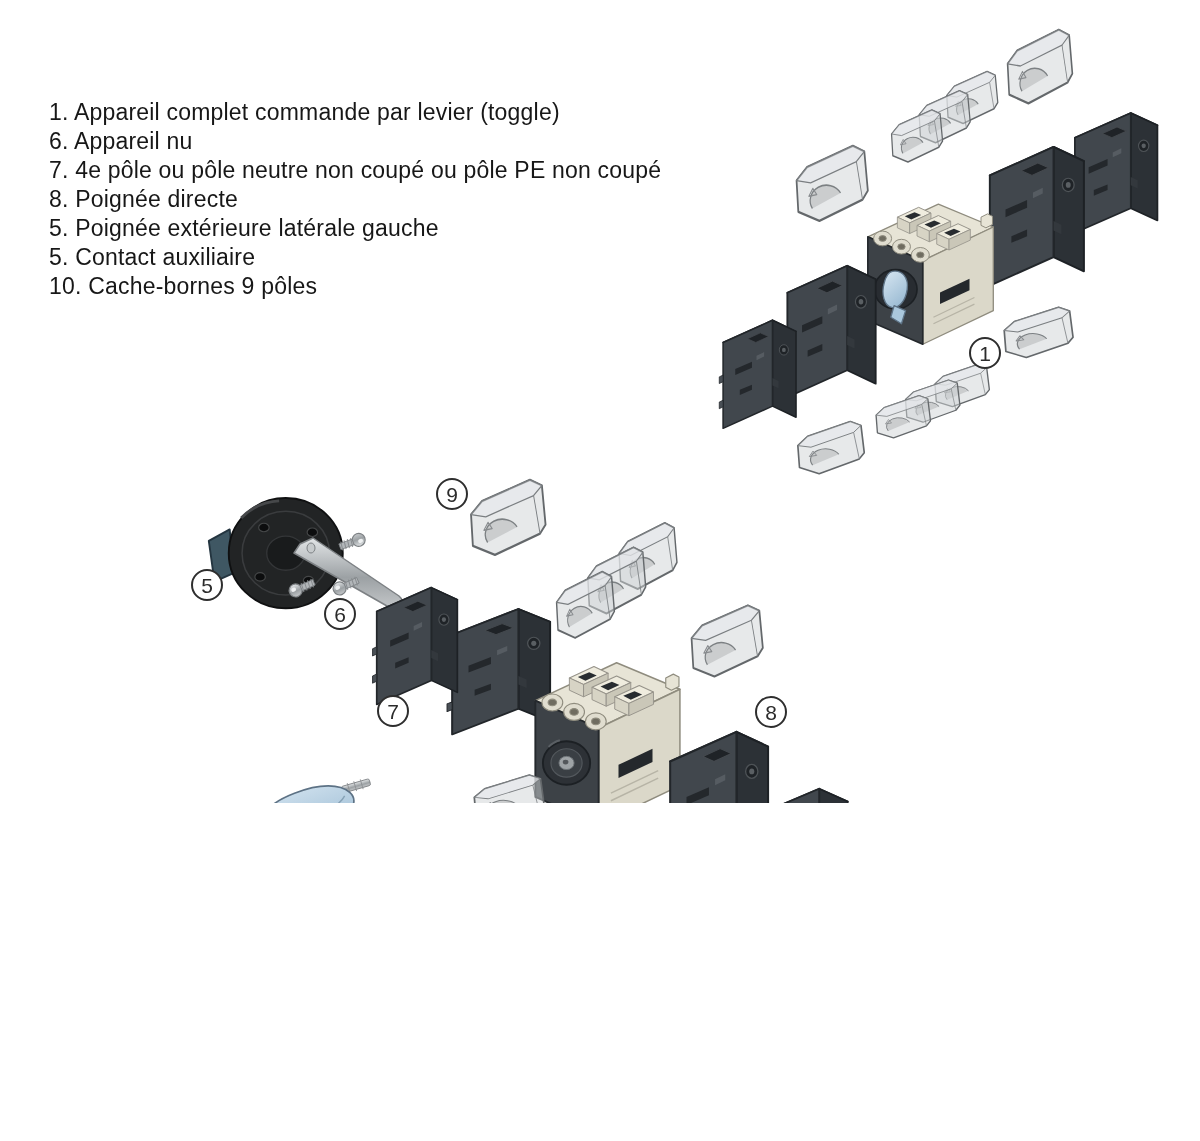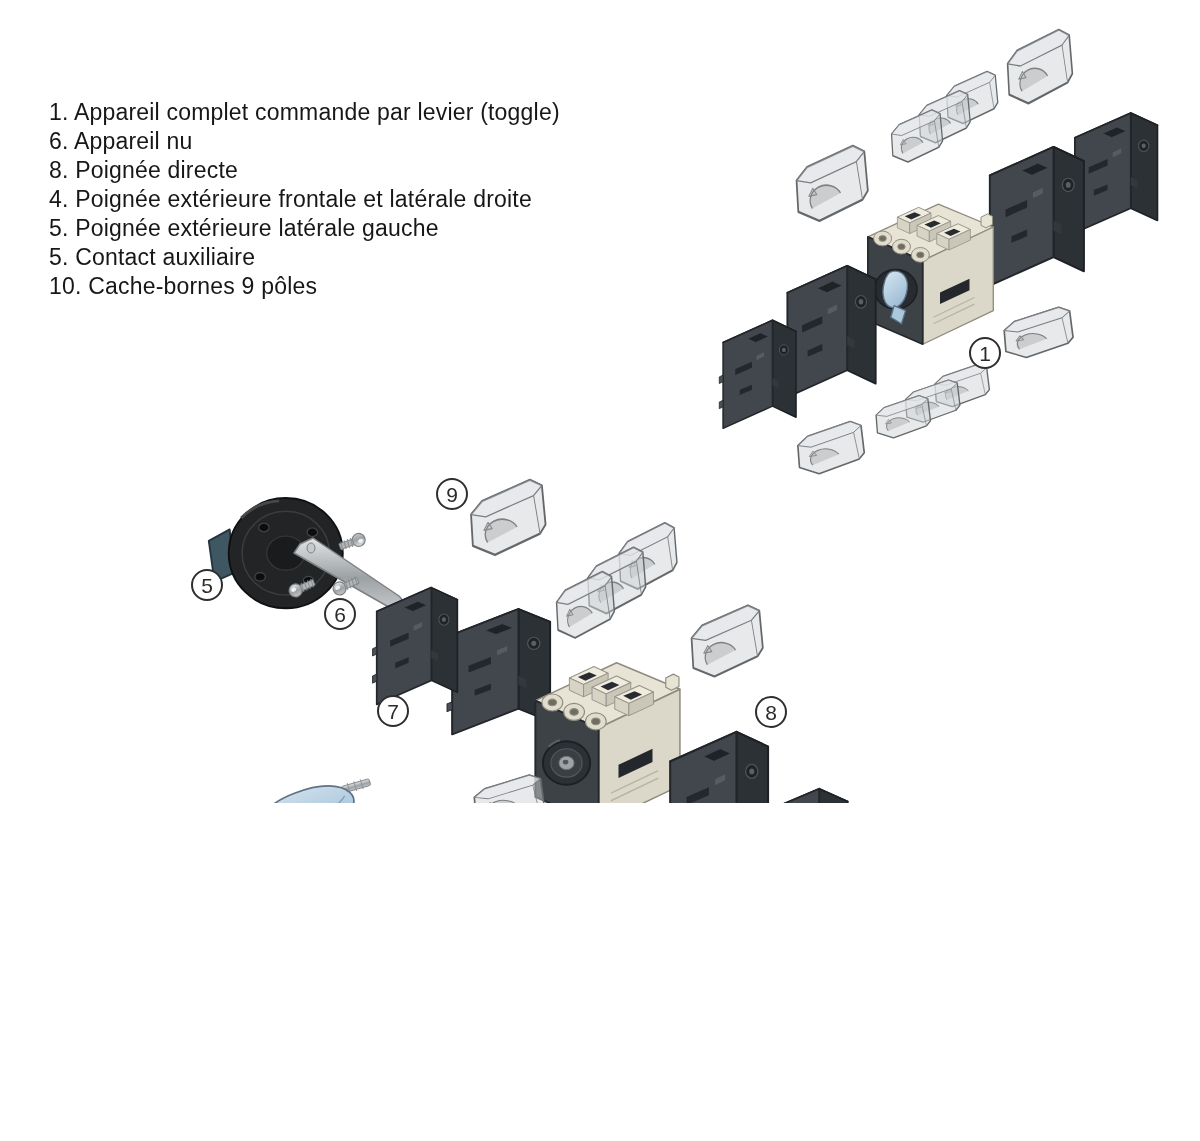--- a/index.html
+++ b/index.html
@@ -23,22 +23,22 @@
   .callout.wide { width:40px; height:33px; }
 </style>
 </head>
 <body>
 
 <div class="page">
 
   <div class="legend">
       <div class="legend-row">1. Appareil complet commande par levier (toggle)</div>
       <div class="legend-row">6. Appareil nu</div>
+      <div class="legend-row">7. 4e pôle ou pôle neutre non coupé ou pôle PE non coupé</div>
       <div class="legend-row">8. Poignée directe</div>
-      <div class="legend-row">4. Poignée extérieure frontale et latérale droite</div>
       <div class="legend-row">5. Poignée extérieure latérale gauche</div>
       <div class="legend-row">5. Contact auxiliaire</div>
       <div class="legend-row">10. Cache-bornes 9 pôles</div>
     </div>
 
   <svg class="diagram" width="1200" height="1141" viewBox="0 0 1200 1141">
     <defs>
       <linearGradient id="gMetal" x1="0" y1="0" x2="0" y2="1">
         <stop offset="0" stop-color="#e2e5e7"></stop>
           <stop offset="0.55" stop-color="#9ca1a4"></stop>

